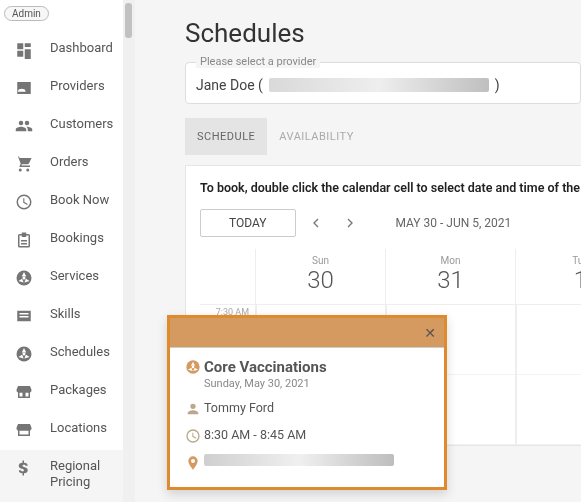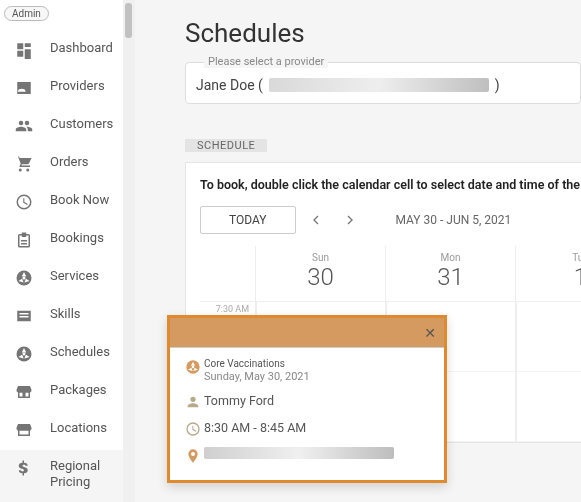--- a/index.html
+++ b/index.html
@@ -12,26 +12,26 @@
 .nav-icon { width: 20px; height: 20px; color: #757575; display: flex; align-items: center; justify-content: center; flex-shrink: 0; }
 .nav-label { font-size: 13px; color: #555; margin-left: 16px; line-height: 1.2; }
 
 .scroll-gutter { position: absolute; left: 123px; top: 0; width: 12px; height: 502px; background: #f0f0f0; }
 .scroll-thumb { position: absolute; left: 2px; top: 3px; width: 7px; height: 35px; background: #c1c1c1; border-radius: 3px; }
 
 .main { position: absolute; left: 135px; top: 0; right: 0; bottom: 0; padding: 18px 0 0 50px; background: #f5f5f5; overflow: hidden; }
 .page-title { font-size: 26px; font-weight: 400; color: #333; margin-bottom: 14px; }
 
 .provider-box { position: relative; border: 1px solid #ddd; border-radius: 4px; background: #fff; padding: 14px 10px 10px 10px; margin-right: 0; }
-.provider-legend { position: absolute; top: -8px; left: 18px; background: #f5f5f5; padding: 0 4px; font-size: 11px; color: #888; }
+.provider-legend { position: absolute; top: -8px; left: 10px; background: #f5f5f5; padding: 0 4px; font-size: 11px; color: #888; }
 .provider-name { font-size: 14px; color: #444; display: flex; align-items: center; gap: 6px; }
 .redact { display: inline-block; width: 220px; height: 14px; background: linear-gradient(90deg,#d9d9d9,#eeeeee,#bfbfbf); border-radius: 2px; vertical-align: middle; }
 
 .tabs { display: flex; margin-top: 14px; }
-.tab { padding: 0 12px; font-size: 11px; letter-spacing: 0.5px; color: #aaa; cursor: pointer; margin-top: 21px; }
+.tab { padding: 12px 12px; font-size: 11px; letter-spacing: 0.5px; color: #aaa; cursor: pointer; }
 .tab.active { background: #e4e4e4; color: #666; }
 
 .cal-panel { background: #fff; border: 1px solid #e5e5e5; margin-top: 10px; margin-right: -10px; padding: 14px 0 0 14px; }
 .cal-hint { font-size: 12.5px; font-weight: 600; color: #222; margin-bottom: 14px; white-space: nowrap; }
 .cal-toolbar { display: flex; align-items: center; gap: 6px; margin-bottom: 12px; }
 .today-btn { border: 1px solid #ccc; background: #fff; padding: 6px 28px; font-size: 12px; color: #444; cursor: pointer; border-radius: 2px; }
 .nav-chevron { width: 28px; height: 28px; display: flex; align-items: center; justify-content: center; color: #777; cursor: pointer; }
 .range-label { font-size: 12px; color: #666; margin-left: 26px; }
 
 .cal-grid { }
@@ -47,21 +47,21 @@
 
 .popover { position: absolute; left: 167px; top: 315px; width: 280px; background: #fff; border: 3px solid #e08a2e; box-shadow: 0 4px 10px rgba(0,0,0,.15); }
 .popover-header { height: 30px; background: #d49a5f; display: flex; justify-content: flex-end; align-items: center; padding-right: 8px; border-bottom: 1px solid #ccc; }
 .close-x { color: #555; cursor: pointer; font-size: 14px; }
 .popover-body { padding: 10px 12px 16px 12px; }
 .pop-row { display: flex; align-items: flex-start; margin-bottom: 10px; }
 .pop-row:last-child { margin-bottom: 0; }
 .pop-icon { width: 22px; color: #b9a98a; flex-shrink: 0; display: flex; align-items: center; justify-content: center; margin-top:1px; }
 .pop-icon.orange { color: #d49a5f; }
 .pop-text { font-size: 12.5px; color: #555; }
-.pop-title { font-size: 10px; font-weight: 400; color: #555; }
+.pop-title { font-size: 15px; font-weight: 700; color: #555; }
 .pop-sub { font-size: 11px; color: #888; margin-top: 1px; }
 .redact-sm { display:inline-block; width: 190px; height: 12px; background: linear-gradient(90deg,#cfcfcf,#f0f0f0,#bdbdbd); border-radius: 2px; }
 
 svg { width: 16px; height: 16px; fill: currentColor; }
 .nav-icon svg { width: 18px; height: 18px; }
 </style>
 </head>
 <body>
 
 <div class="sidebar">
@@ -186,20 +186,21 @@
     <span class="provider-legend">Please select a provider</span>
     <span class="provider-name">
       <span>Jane Doe (</span>
       <span class="redact"></span>
       <span>)</span>
     </span>
   </div>
 
   <div class="tabs">
     <div class="tab active">SCHEDULE</div>
+    <div class="tab">AVAILABILITY</div>
   </div>
 
   <div class="cal-panel">
     <div class="cal-hint">To book, double click the calendar cell to select date and time of the book</div>
     <div class="cal-toolbar">
       <button class="today-btn">TODAY</button>
       <span class="nav-chevron">
           <svg viewBox="0 0 24 24">
             <path d="M15 6l-6 6 6 6" stroke="currentColor" stroke-width="2" fill="none"></path>
           </svg>

